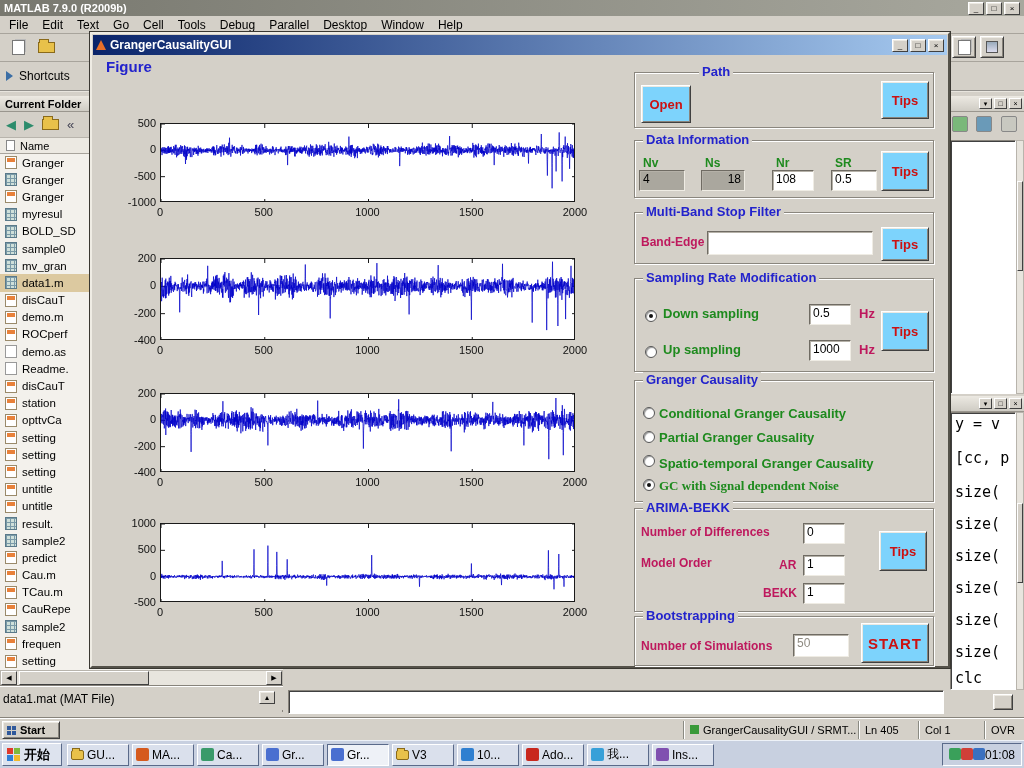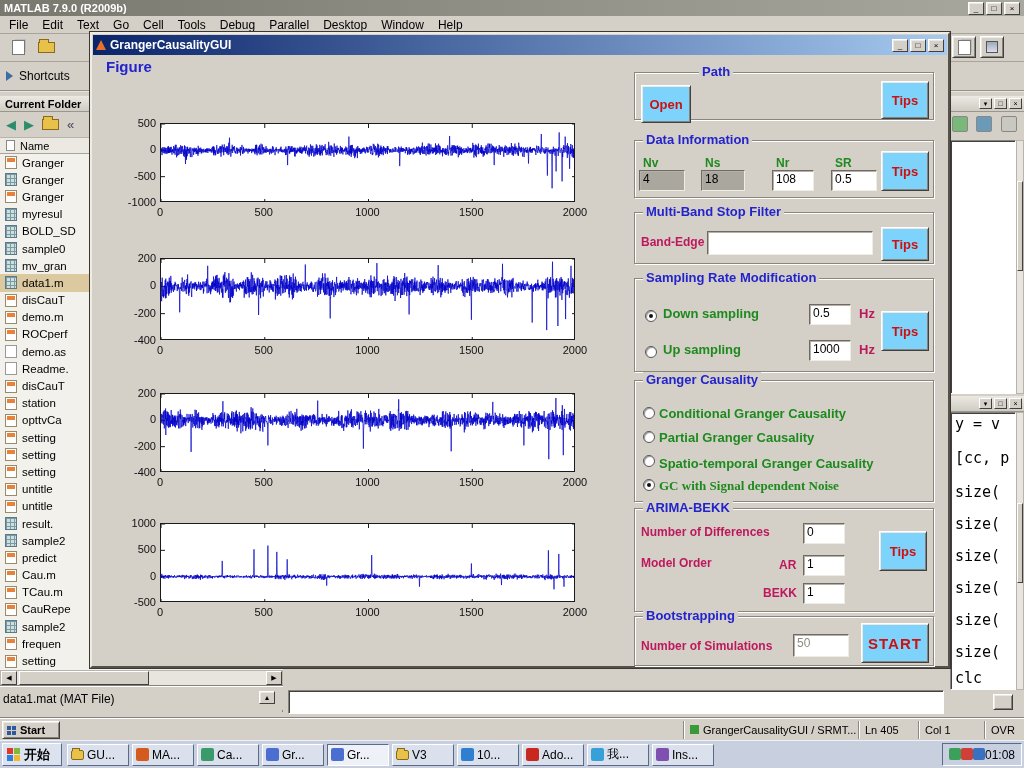--- a/index.html
+++ b/index.html
@@ -436,35 +436,35 @@
     <span class="dlg-icon"></span>
     <span class="dlg-title">GrangerCausalityGUI</span>
     <span class="dlg-btns">
       <span class="cbtn">_</span>
       <span class="cbtn">□</span>
       <span class="cbtn">×</span>
     </span>
   </div>
   <div id="figure-label">Figure</div>
 
-  <div class="gpanel" id="p-path" style="left:542px;top:38px;width:300px;height:48px">
+  <div class="gpanel" id="p-path" style="left:542px;top:38px;width:300px;height:56px">
     <span class="ptitle">Path</span>
     <div class="btn3d btn-red" style="left:6px;top:12px;width:50px;height:38px">Open</div>
     <div class="btn3d btn-red" style="left:246px;top:8px;width:48px;height:38px">Tips</div>
   </div>
 
   <div class="gpanel" id="p-datainfo" style="left:542px;top:106px;width:300px;height:58px">
     <span class="ptitle">Data Information</span>
     <div class="btn3d btn-red" style="left:246px;top:10px;width:48px;height:40px">Tips</div>
   <span class="di-label" style="left: 8px; top: 15px;">Nv</span>
       <div class="field gray" style="left: 4px; top: 29px; width: 46px; height: 21px;">
         <span>4</span>
       </div>
       <span class="di-label" style="left: 70px; top: 15px;">Ns</span>
-      <div class="field gray" style="left: 66px; top: 29px; width: 44px; height: 21px;">
+      <div class="field gray" style="left: 66px; top: 29px; width: 44px; height: 21px; text-align: right;">
         <span>18</span>
       </div>
       <span class="di-label" style="left: 141px; top: 15px;">Nr</span>
       <div class="field" style="left: 137px; top: 29px; width: 42px; height: 21px;">
         <span>108</span>
       </div>
       <span class="di-label" style="left: 200px; top: 15px;">SR</span>
       <div class="field" style="left: 196px; top: 29px; width: 46px; height: 21px;">
         <span>0.5</span>
       </div>

